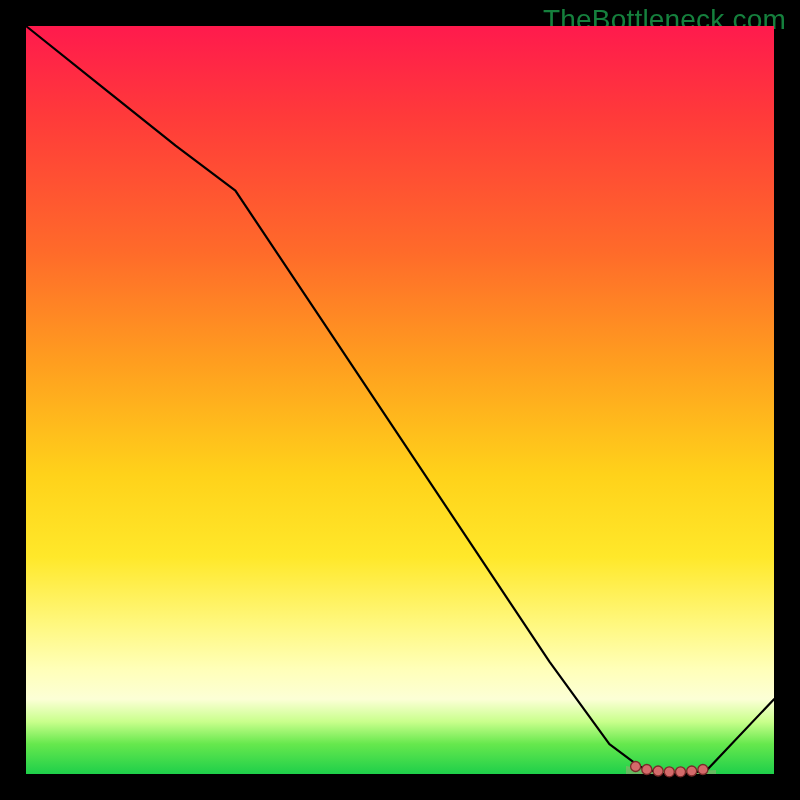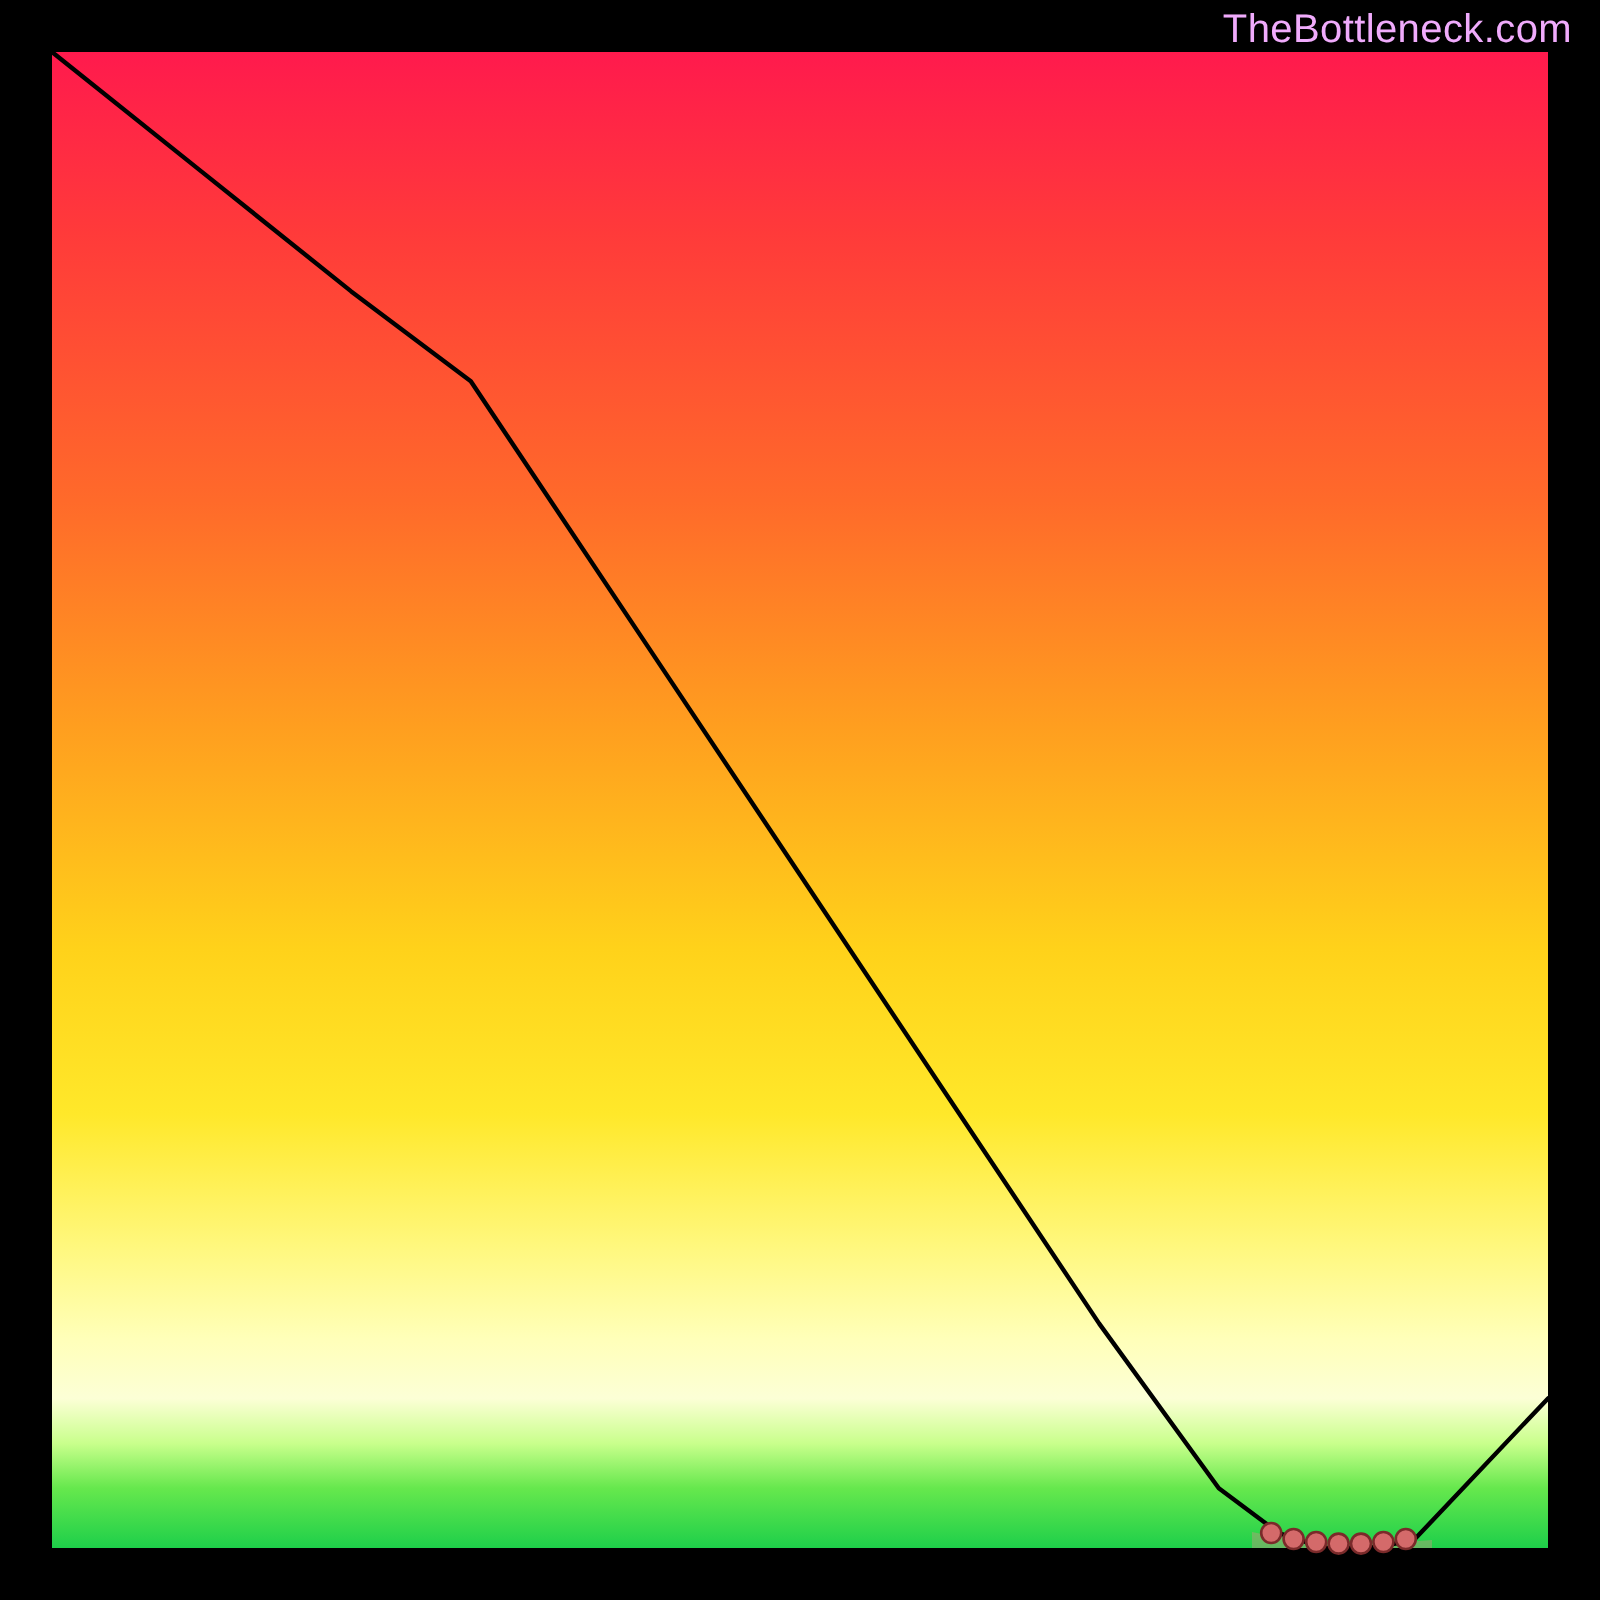--- a/index.html
+++ b/index.html
@@ -14,22 +14,22 @@
   .frame {
     position: relative;
     width: 800px;
     height: 800px;
     background: #000;
   }
   .watermark {
     position: absolute;
     top: 4px;
     right: 14px;
-    color: #f0abfc;
-    font-size: 20px;
+    color: #15803d;
+    font-size: 28px;
     letter-spacing: 0.2px;
     font-weight: 400;
     user-select: none;
   }
   .plot-area {
     position: absolute;
     left: 26px;
     top: 26px;
     width: 748px;   
     height: 748px;

